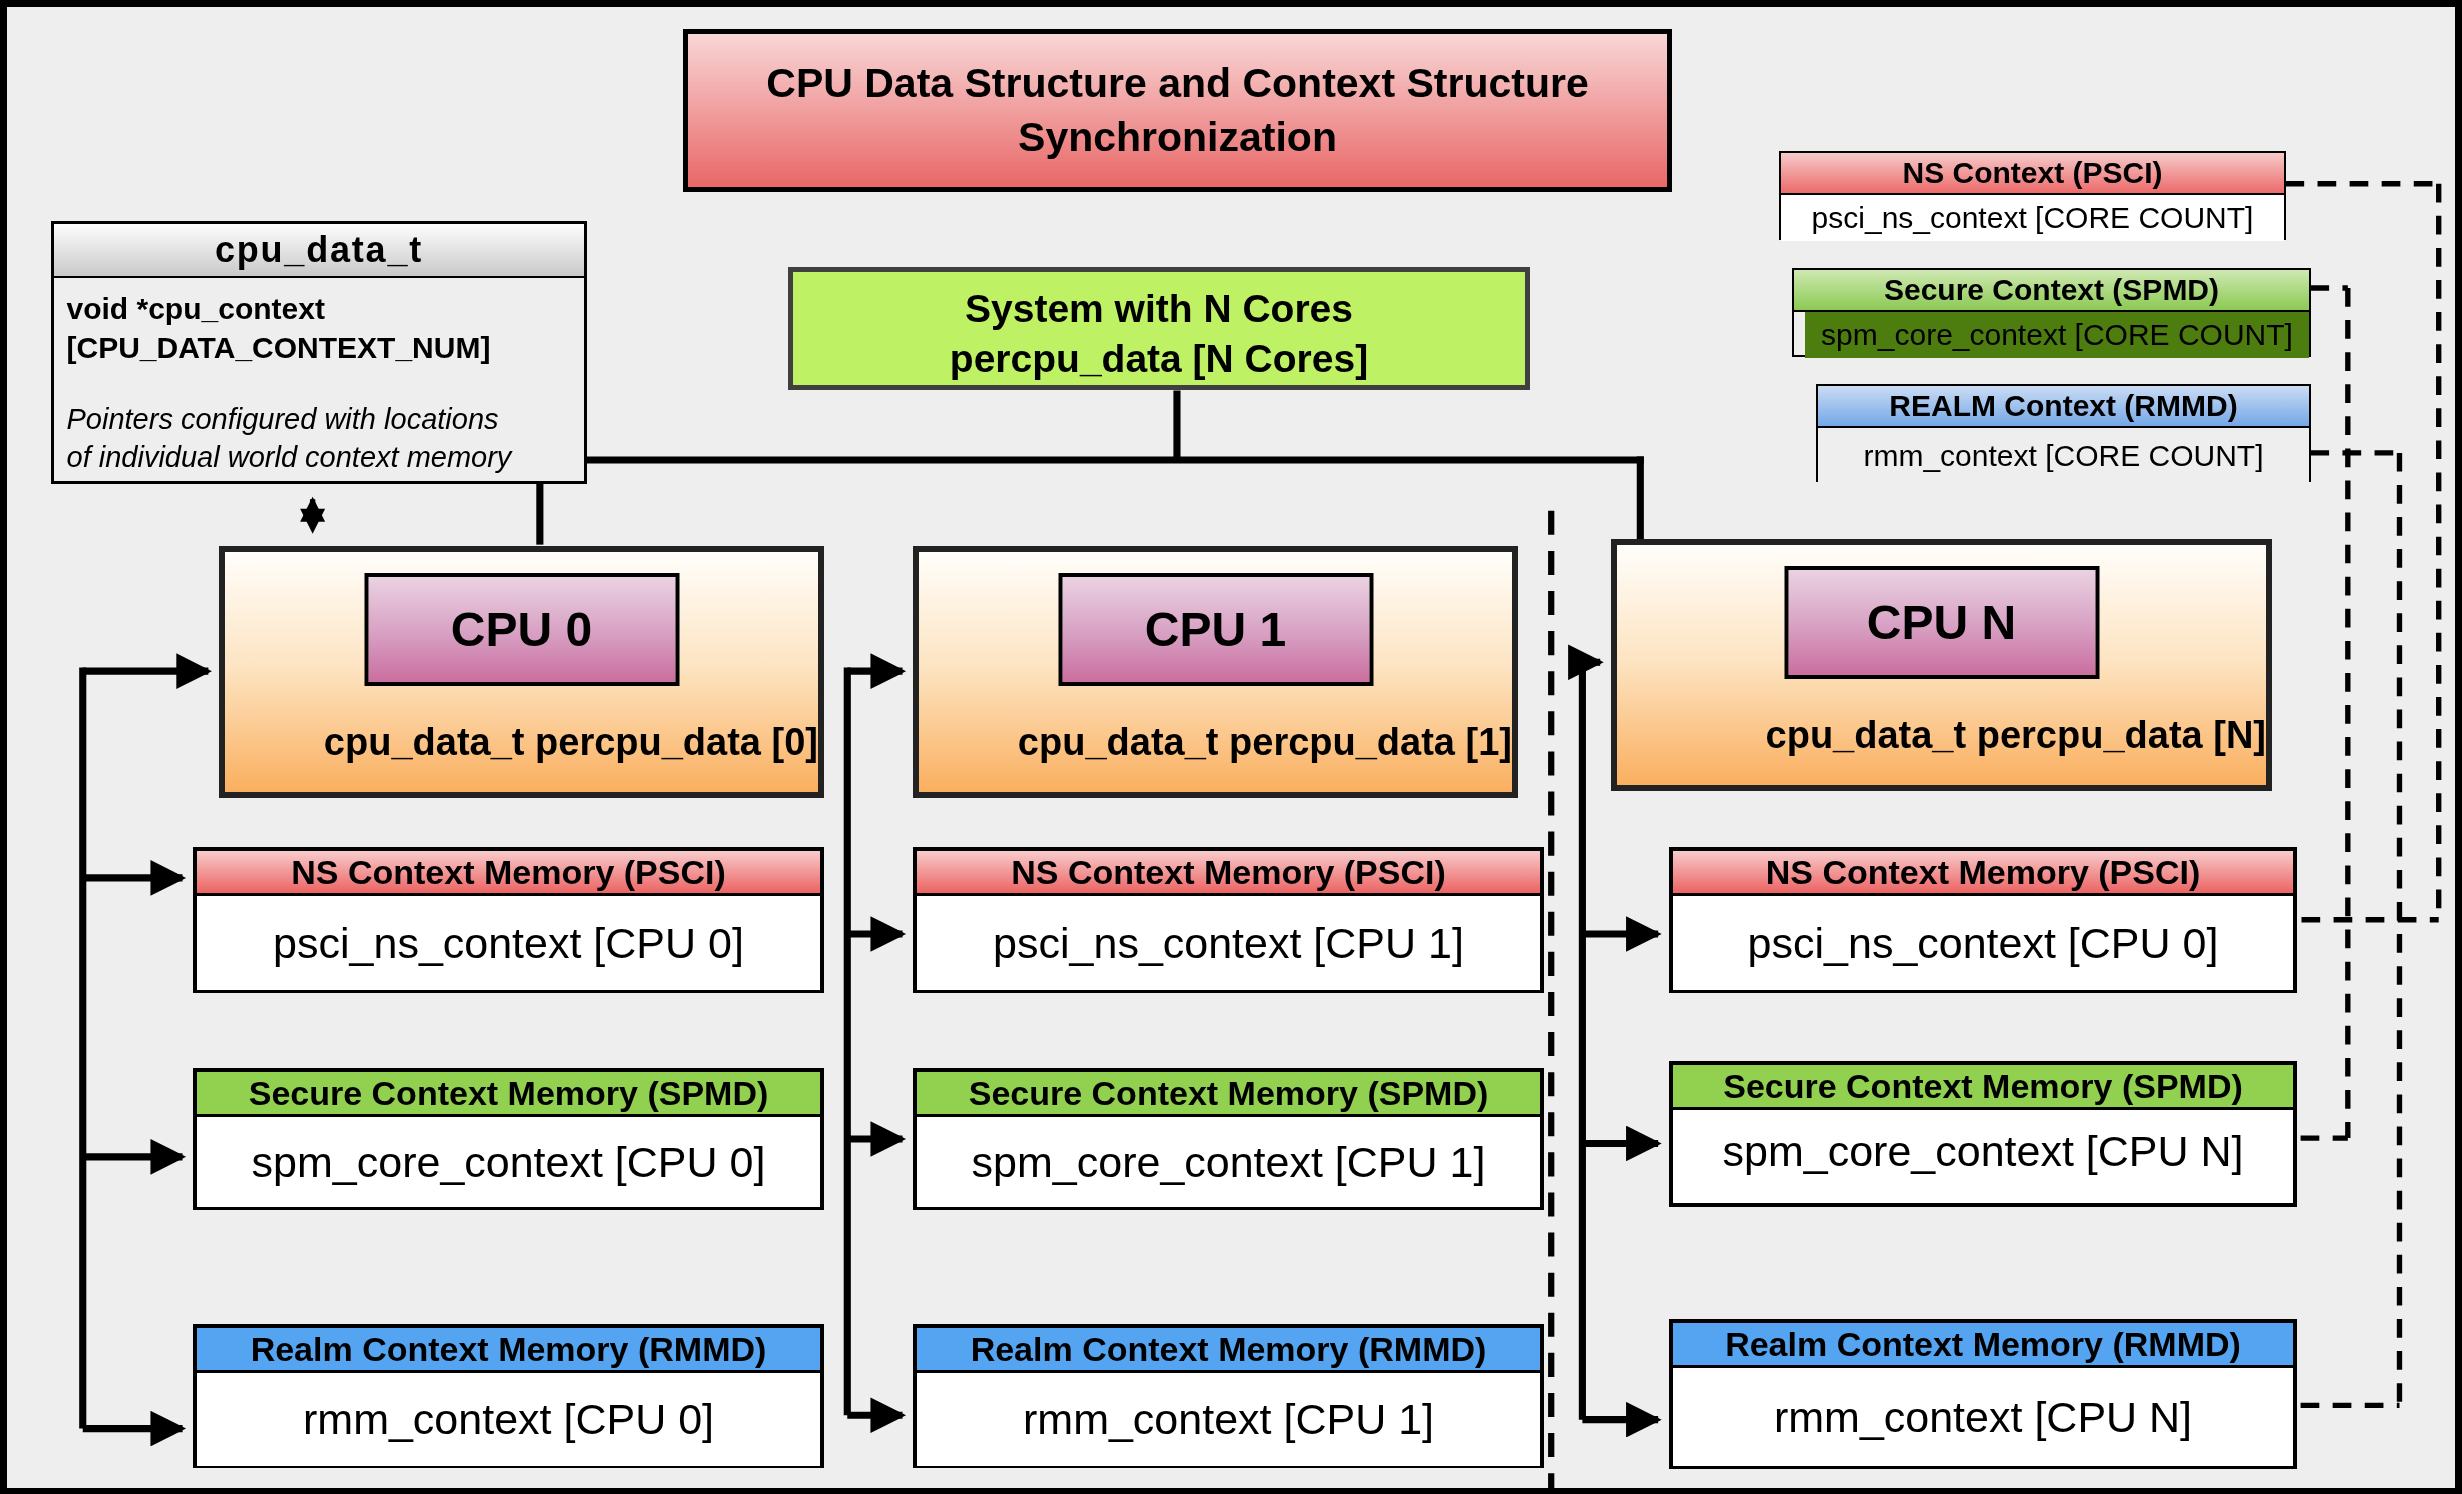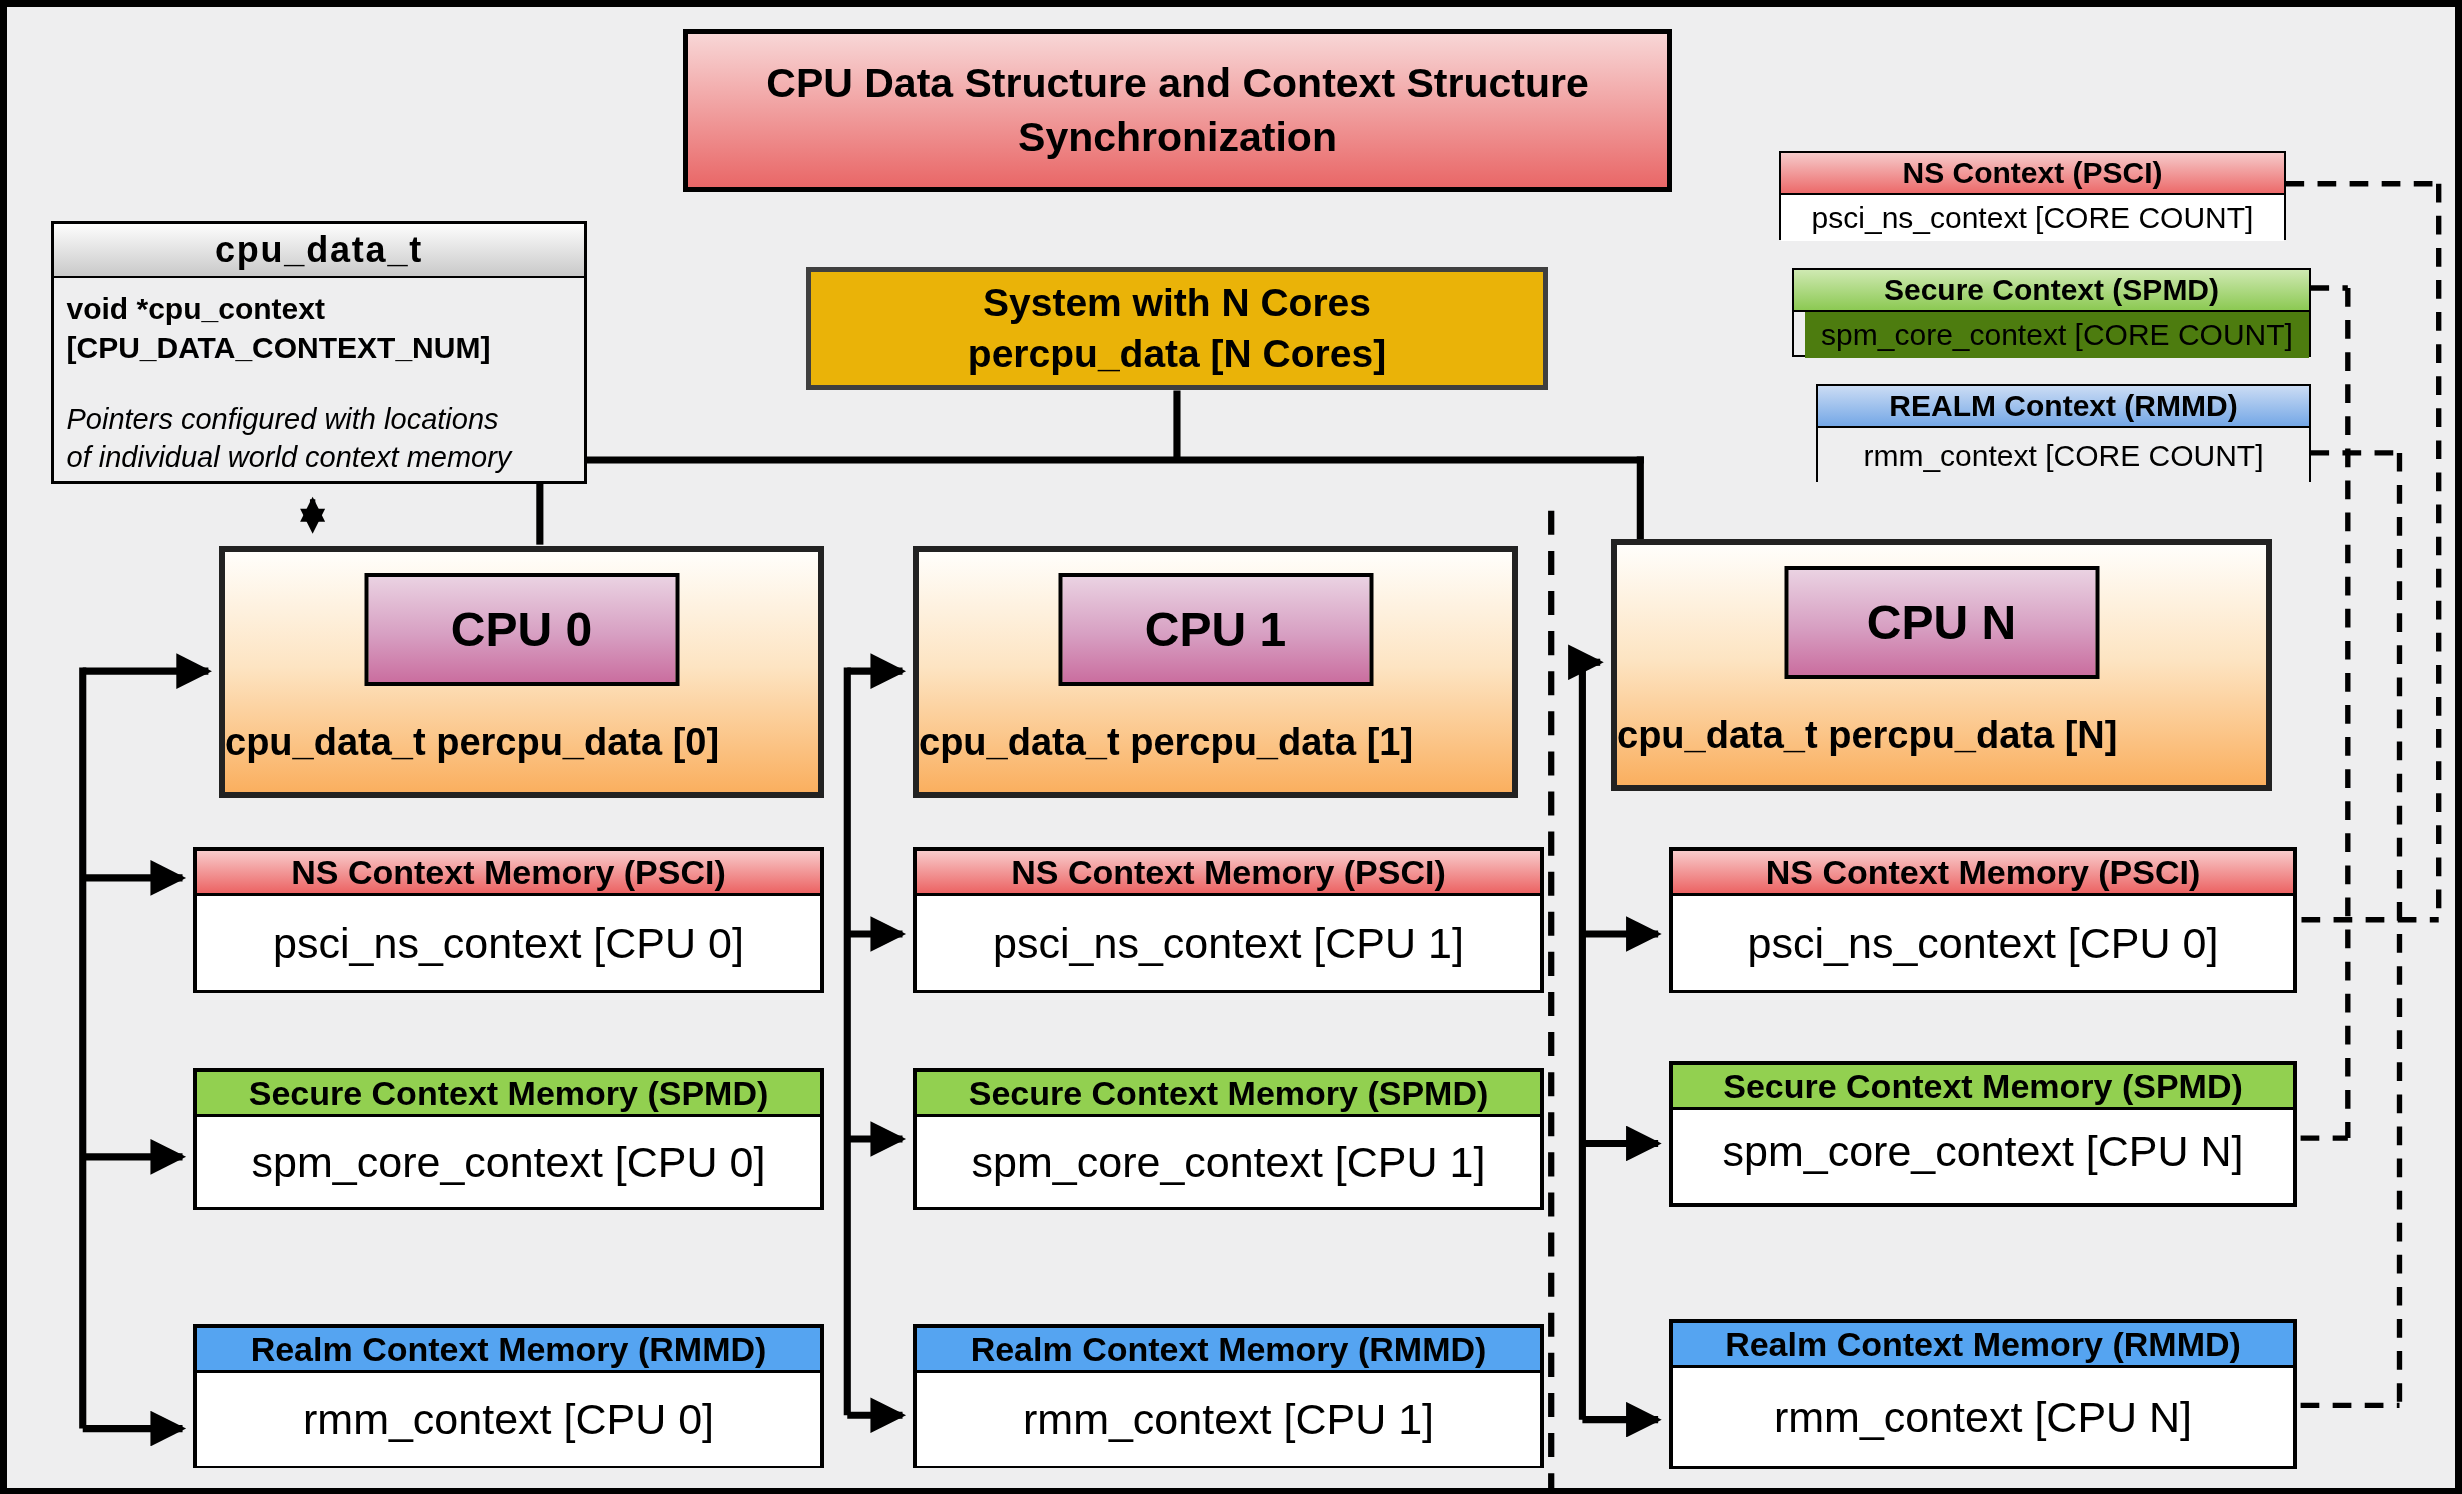--- a/index.html
+++ b/index.html
@@ -23,23 +23,23 @@
     height:52px;background:linear-gradient(#fdfdfd,#c9c9c9);
     border-bottom:2.7px solid #000;
     display:flex;align-items:center;justify-content:center;
     font-weight:bold;font-size:36px;letter-spacing:1.8px;
   }
   .struct-body{padding:10.7px 12.5px 0 12.5px;font-size:30px;line-height:1.32;}
   .struct-field{font-weight:bold;}
   .struct-note{font-style:italic;margin-top:32px;font-size:29px;}
   
   .system-box{
-    left:799px;top:260px;width:742px;height:123px;
-    background:#eab308;border:5.3px solid #3f3f3f;
-    display:flex;flex-direction:column;align-items:center;justify-content:center;
+    left:781px;top:260px;width:742px;height:123px;
+    background:#bef264;border:5.3px solid #3f3f3f;
+    display:flex;flex-direction:column;align-items:center;justify-content:flex-end;
     font-weight:bold;font-size:39px;line-height:1.3;text-align:center;
   }
   
   .legend-box{border:2.7px solid #000;}
   .legend-header{
     height:40px;border-bottom:2.7px solid #000;
     display:flex;align-items:center;justify-content:center;
     font-weight:bold;font-size:30px;
   }
   .legend-body{
@@ -56,21 +56,21 @@
   }
   .cpu-chip{
     position:absolute;left:50%;transform:translateX(-50%);top:21.4px;
     width:307px;height:105px;border:4.5px solid #000;
     background:linear-gradient(#ead2e2 0%, #d79fc2 55%, #ca6e9f 100%);
     display:flex;align-items:center;justify-content:center;
     font-weight:bold;font-size:48px;
   }
   .cpu-data-label{
     position:absolute;left:0;right:0;top:169px;
-    text-align:left;font-weight:bold;font-size:38px;
+    text-align:right;font-weight:bold;font-size:38px;
   }
   
   .ctx-box{border:4.5px solid #000;background:#fff;}
   .ctx-header{
     border-bottom:3.6px solid #000;
     display:flex;align-items:center;justify-content:center;
     font-weight:bold;font-size:34px;
   }
   .ctx-body{
     display:flex;align-items:center;justify-content:center;

